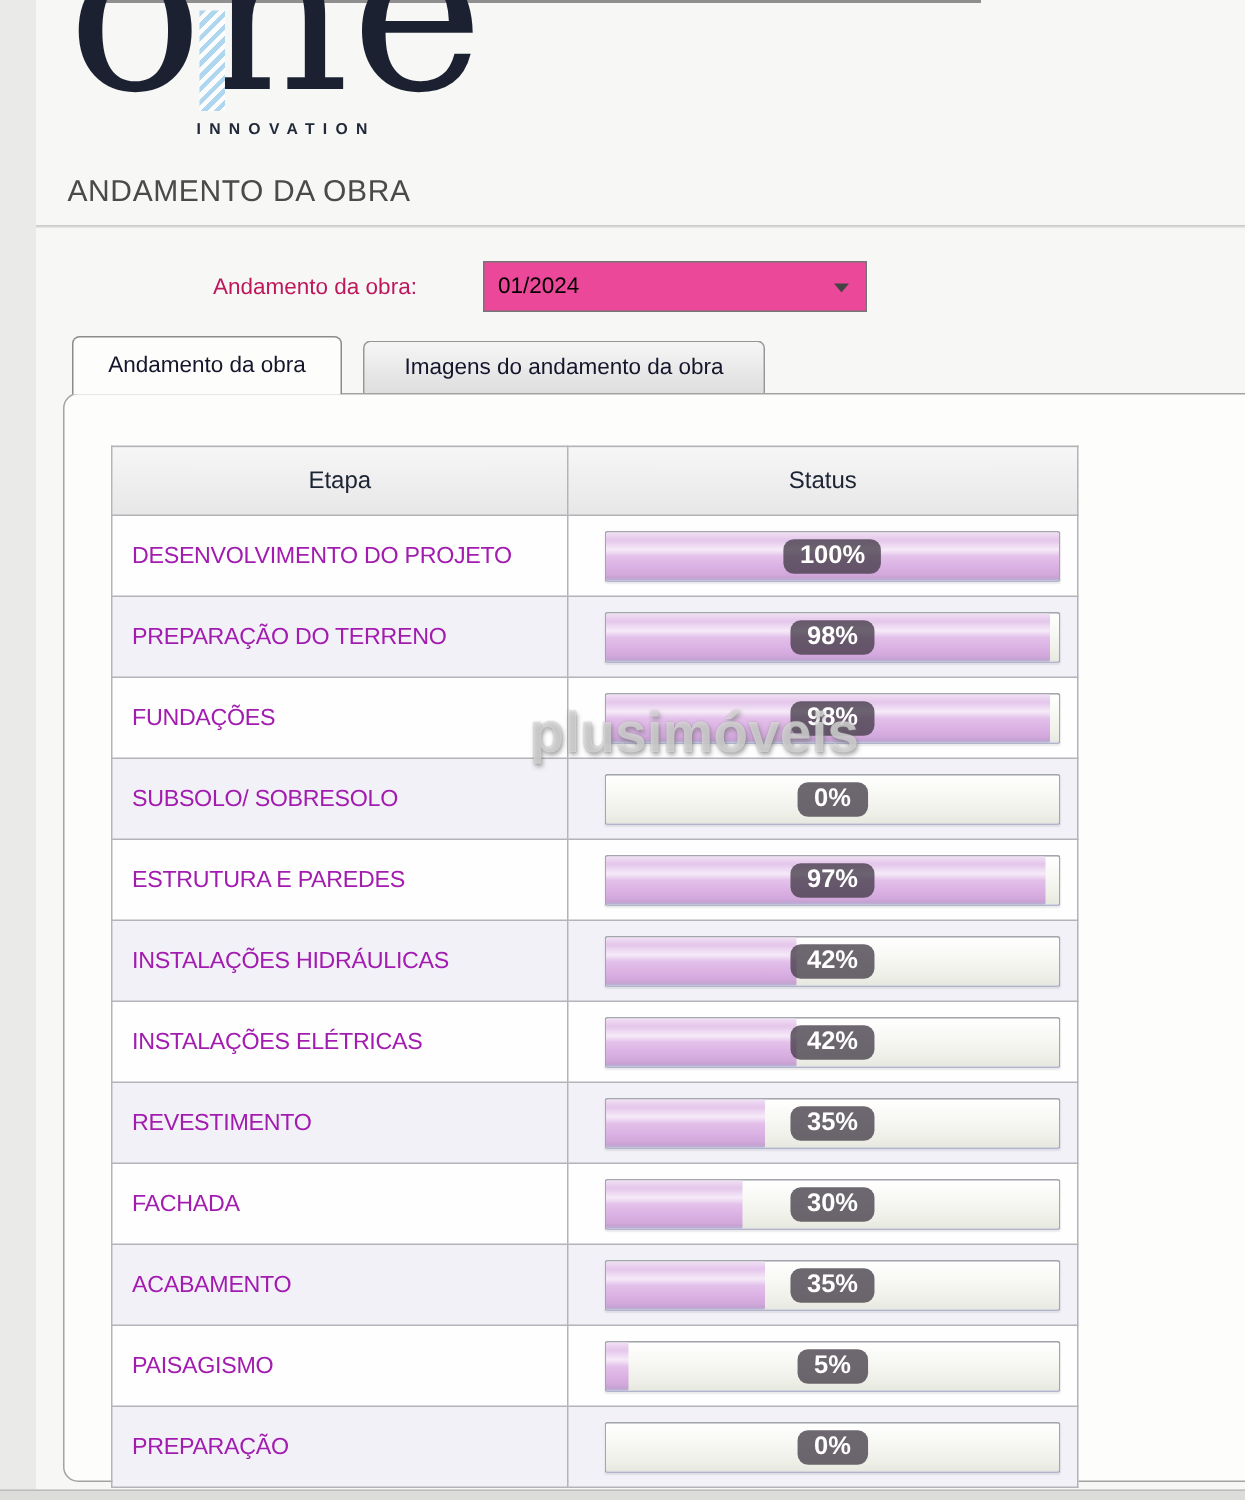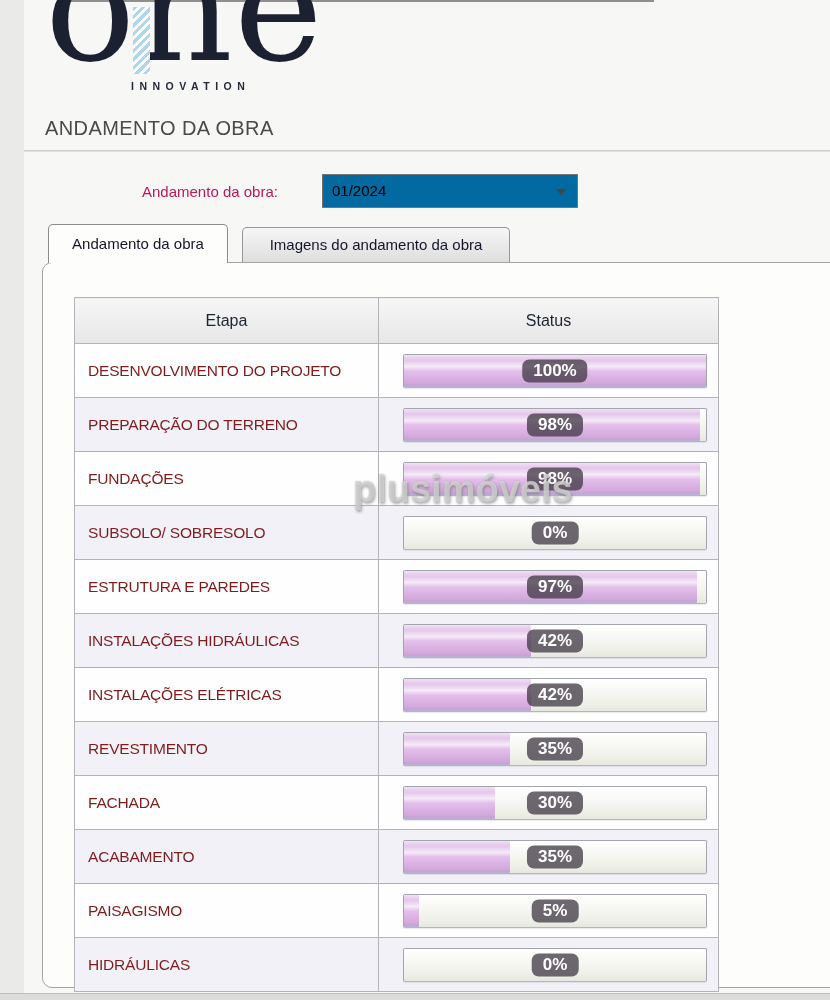--- a/index.html
+++ b/index.html
@@ -29,21 +29,21 @@
 
   
   .page-title{position:absolute;left:45px;top:117px;font-size:20px;color:#4a4a4a;letter-spacing:.4px;}
   .title-rule{position:absolute;left:24px;right:0;top:150px;height:2px;
     background:linear-gradient(#c6c6c6,#e9e9e7);}
 
   
   .filter-label{position:absolute;left:142px;top:183px;width:172px;font-size:15px;color:#be185d;}
   .filter-select{
     position:absolute;left:322px;top:174px;width:256px;height:34px;
-    background:#0369a1;border:1px solid #767676;box-sizing:border-box;cursor:pointer;
+    background:#ec4899;border:1px solid #767676;box-sizing:border-box;cursor:pointer;
   }
   .filter-value{position:absolute;left:9px;top:7px;font-size:15px;color:#000;}
   .select-arrow{
     position:absolute;right:11px;top:14px;width:0;height:0;
     border-left:5px solid transparent;border-right:5px solid transparent;
     border-top:6px solid #444;
   }
 
   
   .tab{position:absolute;box-sizing:border-box;text-align:center;font-size:15px;color:#15152c;cursor:pointer;}
@@ -73,21 +73,21 @@
   }
   table.progress,.progress th,.progress td{border:1px solid #b3b3b8;}
   .progress th{
     height:43px;font-size:16px;font-weight:400;color:#1c2333;
     background:linear-gradient(#f6f6f6,#e7e7e7);
   }
   .col-etapa{width:301px;}
   .col-status{width:337px;}
   .progress td{height:51px;background:#fefefe;}
   .progress tbody tr:nth-child(even) td{background:#f3f1f8;}
-  td.etapa{padding-left:13px;font-size:15.5px;color:#7f1d1d;letter-spacing:-.2px;}
+  td.etapa{padding-left:13px;font-size:15.5px;color:#a21caf;letter-spacing:-.2px;}
 
   .bar{
     position:relative;height:32px;margin:0 10px 0 23px;
     background:linear-gradient(180deg,#ffffff 0%,#f6f7f2 45%,#eceee6 85%,#e6e8e0 100%);
     border:1px solid #a3a6ad;border-bottom-color:#b2b4cd;border-radius:2px;
     box-shadow:0 1px 1px rgba(0,0,0,.08);
   }
   .fill{
     position:absolute;left:0;top:0;bottom:0;border-radius:1px;
     background:linear-gradient(180deg,
@@ -251,21 +251,21 @@
     <td class="etapa">PAISAGISMO</td>
     <td class="status">
       <div class="bar">
         <div class="fill" style="width: 5%;"></div>
         <div class="badge">5%</div>
       </div>
     </td>
   </tr>
 
   <tr>
-    <td class="etapa">HIDRÁULICAS</td>
+    <td class="etapa">PREPARAÇÃO</td>
     <td class="status">
       <div class="bar">
         <div class="fill" style="width: 0%;"></div>
         <div class="badge">0%</div>
       </div>
     </td>
   </tr>
 </tbody>
   </table>
 </div>

